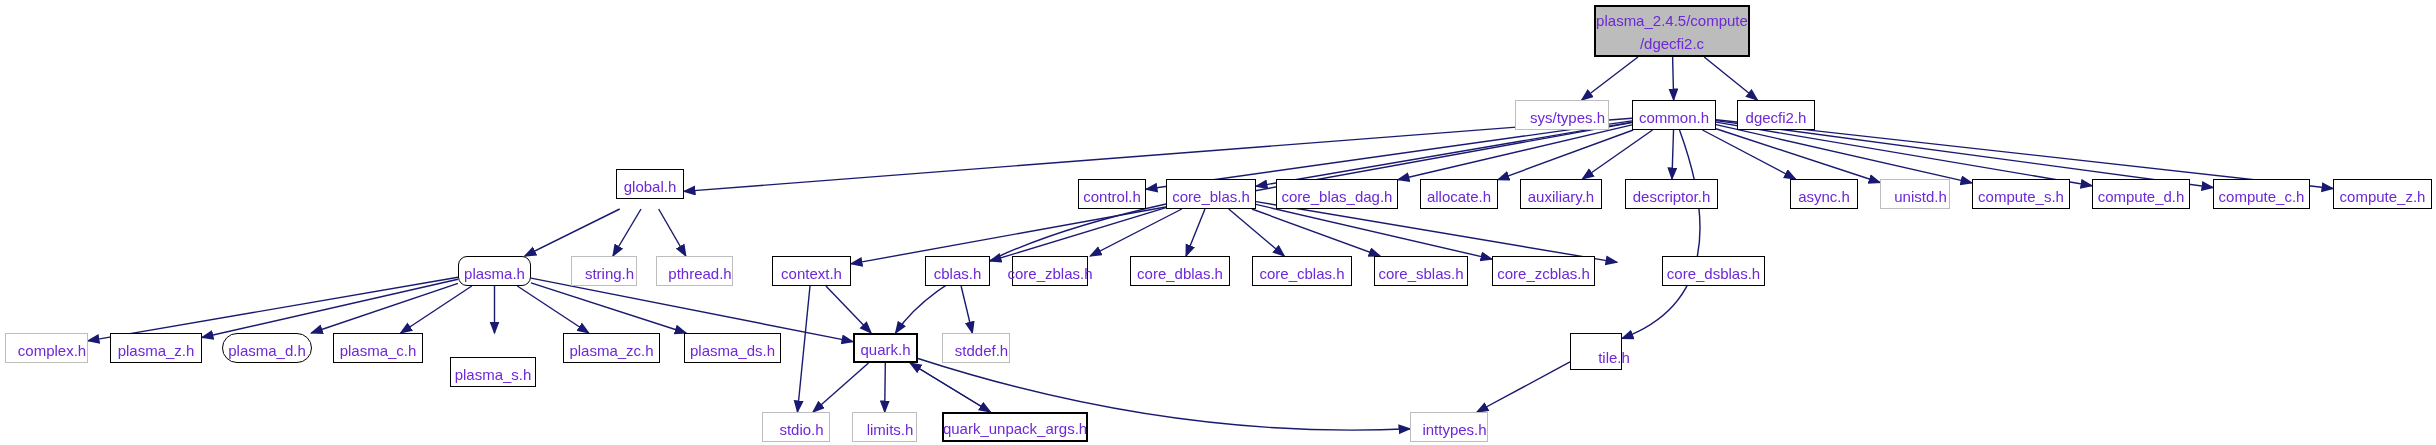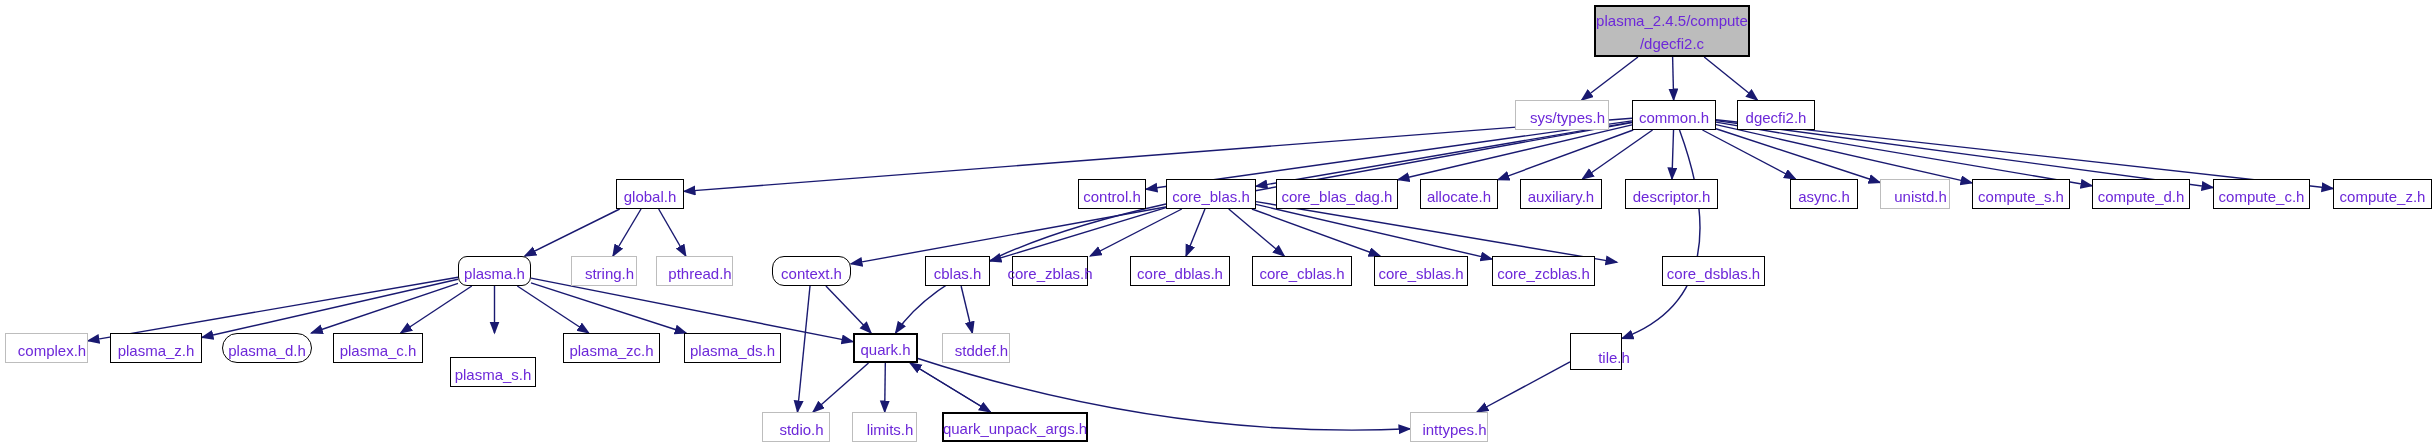--- a/index.html
+++ b/index.html
@@ -88,37 +88,37 @@
         <path class="edge" marker-end="url(#arrow)" d="M 990.4113924050633,412 L 910.0886075949367,363"></path>
         <path class="edge" marker-end="url(#arrow)" d="M 1570,361.97278911564626 L 1476.9113924050632,412"></path>
       </g>
   </svg>
   <div id="nodes">
       <div class="node root" style="left: 1594px; top: 5px; width: 156px; height: 52px;"><span>plasma_2.4.5/compute
 /dgecfi2.c</span></div>
       <div class="node external" style="left: 1515px; top: 100px; width: 94px; height: 30px;"><span>sys/types.h</span></div>
       <div class="node" style="left: 1632px; top: 100px; width: 84px; height: 30px;"><span>common.h</span></div>
       <div class="node" style="left: 1737px; top: 100px; width: 78px; height: 30px;"><span>dgecfi2.h</span></div>
-      <div class="node" style="left: 616px; top: 179px; width: 68px; height: 30px;"><span>global.h</span></div>
+      <div class="node" style="left: 616px; top: 169px; width: 68px; height: 30px;"><span>global.h</span></div>
       <div class="node" style="left: 1078px; top: 179px; width: 68px; height: 30px;"><span>control.h</span></div>
       <div class="node" style="left: 1166px; top: 179px; width: 90px; height: 30px;"><span>core_blas.h</span></div>
       <div class="node" style="left: 1276px; top: 179px; width: 122px; height: 30px;"><span>core_blas_dag.h</span></div>
       <div class="node" style="left: 1420px; top: 179px; width: 78px; height: 30px;"><span>allocate.h</span></div>
       <div class="node" style="left: 1520px; top: 179px; width: 82px; height: 30px;"><span>auxiliary.h</span></div>
       <div class="node" style="left: 1625px; top: 179px; width: 93px; height: 30px;"><span>descriptor.h</span></div>
       <div class="node" style="left: 1790px; top: 179px; width: 68px; height: 30px;"><span>async.h</span></div>
       <div class="node external" style="left: 1880px; top: 179px; width: 70px; height: 30px;"><span>unistd.h</span></div>
       <div class="node" style="left: 1972px; top: 179px; width: 98px; height: 30px;"><span>compute_s.h</span></div>
       <div class="node" style="left: 2092px; top: 179px; width: 98px; height: 30px;"><span>compute_d.h</span></div>
       <div class="node" style="left: 2213px; top: 179px; width: 97px; height: 30px;"><span>compute_c.h</span></div>
       <div class="node" style="left: 2333px; top: 179px; width: 99px; height: 30px;"><span>compute_z.h</span></div>
       <div class="node" style="left: 458px; top: 256px; width: 73px; height: 30px; border-radius: 9px;"><span>plasma.h</span></div>
       <div class="node external" style="left: 571px; top: 256px; width: 66px; height: 30px;"><span>string.h</span></div>
       <div class="node external" style="left: 656px; top: 256px; width: 77px; height: 30px;"><span>pthread.h</span></div>
-      <div class="node" style="left: 772px; top: 256px; width: 79px; height: 30px; border-radius: 12px;"><span>context.h</span></div>
+      <div class="node" style="left: 772px; top: 256px; width: 79px; height: 30px;"><span>context.h</span></div>
       <div class="node" style="left: 925px; top: 256px; width: 65px; height: 30px;"><span>cblas.h</span></div>
       <div class="node" style="left: 1012px; top: 256px; width: 76px; height: 30px;"><span>core_zblas.h</span></div>
       <div class="node" style="left: 1130px; top: 256px; width: 100px; height: 30px;"><span>core_dblas.h</span></div>
       <div class="node" style="left: 1252px; top: 256px; width: 100px; height: 30px;"><span>core_cblas.h</span></div>
       <div class="node" style="left: 1374px; top: 256px; width: 94px; height: 30px;"><span>core_sblas.h</span></div>
       <div class="node" style="left: 1492px; top: 256px; width: 103px; height: 30px;"><span>core_zcblas.h</span></div>
       <div class="node" style="left: 1617px; top: 256px; width: 103px; height: 30px; margin-left: 45px;"><span>core_dsblas.h</span></div>
       <div class="node external" style="left: 5px; top: 333px; width: 83px; height: 30px;"><span>complex.h</span></div>
       <div class="node" style="left: 110px; top: 333px; width: 92px; height: 30px;"><span>plasma_z.h</span></div>
       <div class="node" style="left: 222px; top: 333px; width: 90px; height: 30px; border-radius: 15px;"><span>plasma_d.h</span></div>

